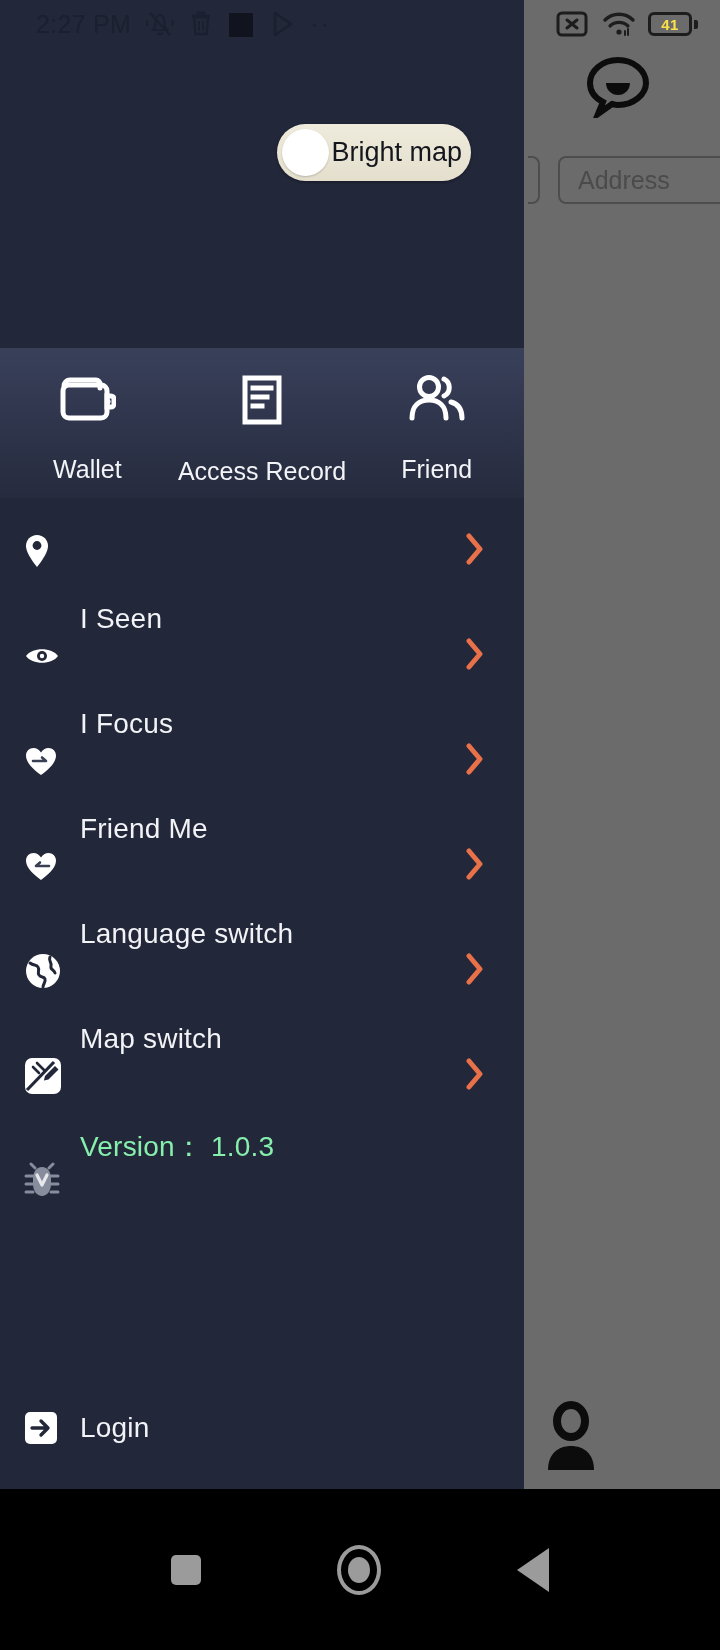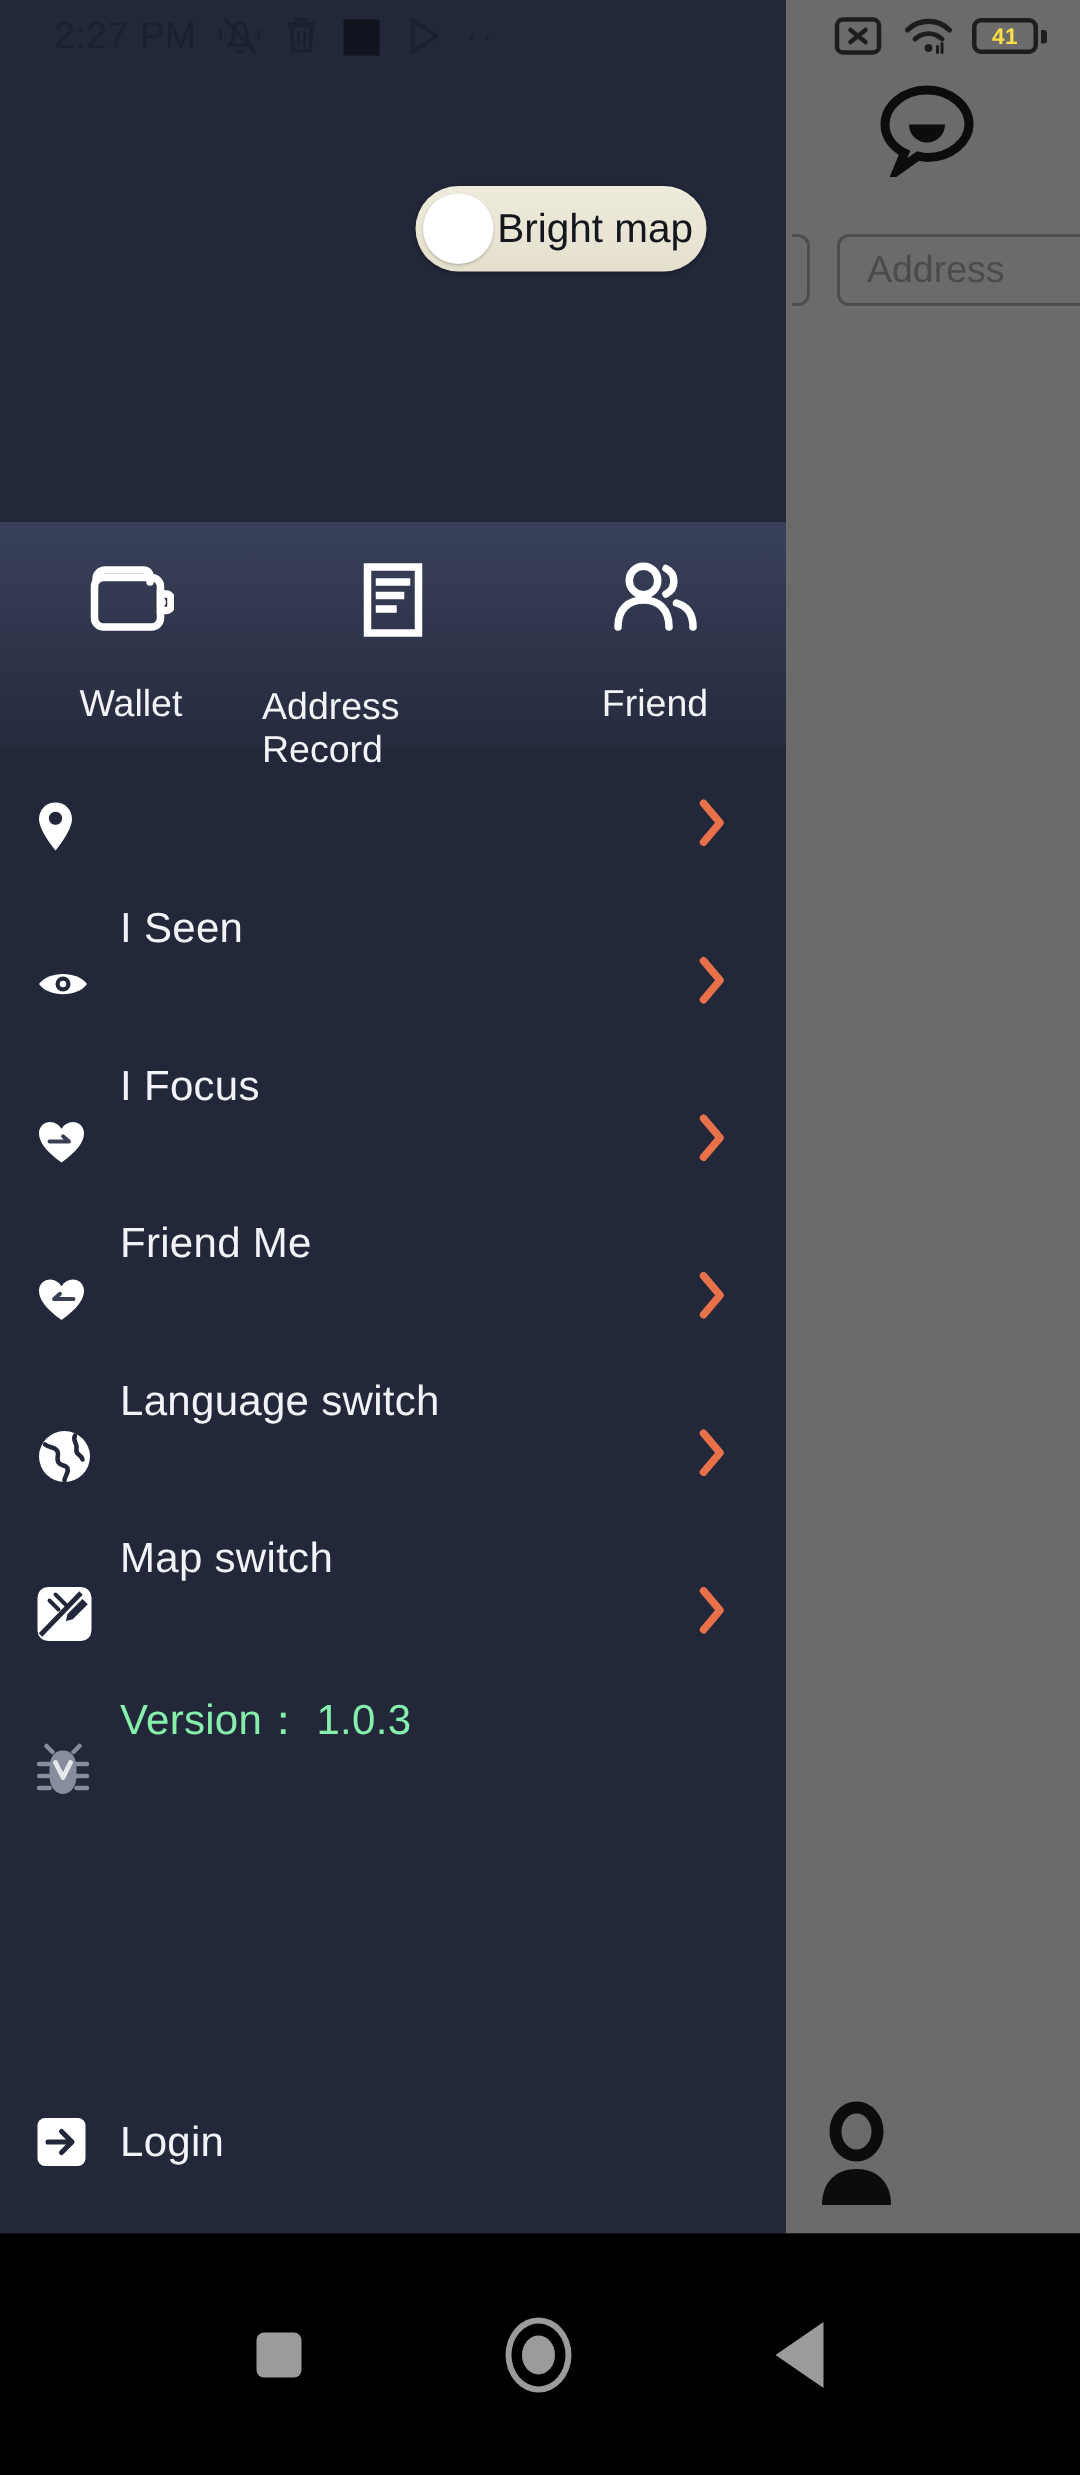--- a/index.html
+++ b/index.html
@@ -206,21 +206,21 @@
           <circle cx="50" cy="27.5" r="2.6" fill="#fff"></circle>
         </svg>
         <span class="shortcut-label">Wallet</span>
       </div>
 
       <div class="shortcut">
         <svg width="48" height="52" viewBox="0 0 48 52">
           <rect x="7" y="4" width="34" height="44" fill="none" stroke="#fff" stroke-width="5"></rect>
           <path d="M15 14 h18 M15 23 h14 M15 32 h9" stroke="#fff" stroke-width="5" stroke-linecap="square"></path>
         </svg>
-        <span class="shortcut-label">Address Record</span>
+        <span class="shortcut-label">Access Record</span>
       </div>
 
       <div class="shortcut">
         <svg width="58" height="50" viewBox="0 0 58 50">
           <circle cx="21" cy="13" r="9.5" fill="none" stroke="#fff" stroke-width="5"></circle>
           <path d="M4 44 C4 32 11 26 21 26 C31 26 38 32 38 44" fill="none" stroke="#fff" stroke-width="5" stroke-linecap="round"></path>
           <path d="M36 5 a9.5 9.5 0 0 1 0 17" fill="none" stroke="#fff" stroke-width="5" stroke-linecap="round"></path>
           <path d="M43 28 C50 30 54 35 54 44" fill="none" stroke="#fff" stroke-width="5" stroke-linecap="round"></path>
         </svg>
         <span class="shortcut-label">Friend</span>

